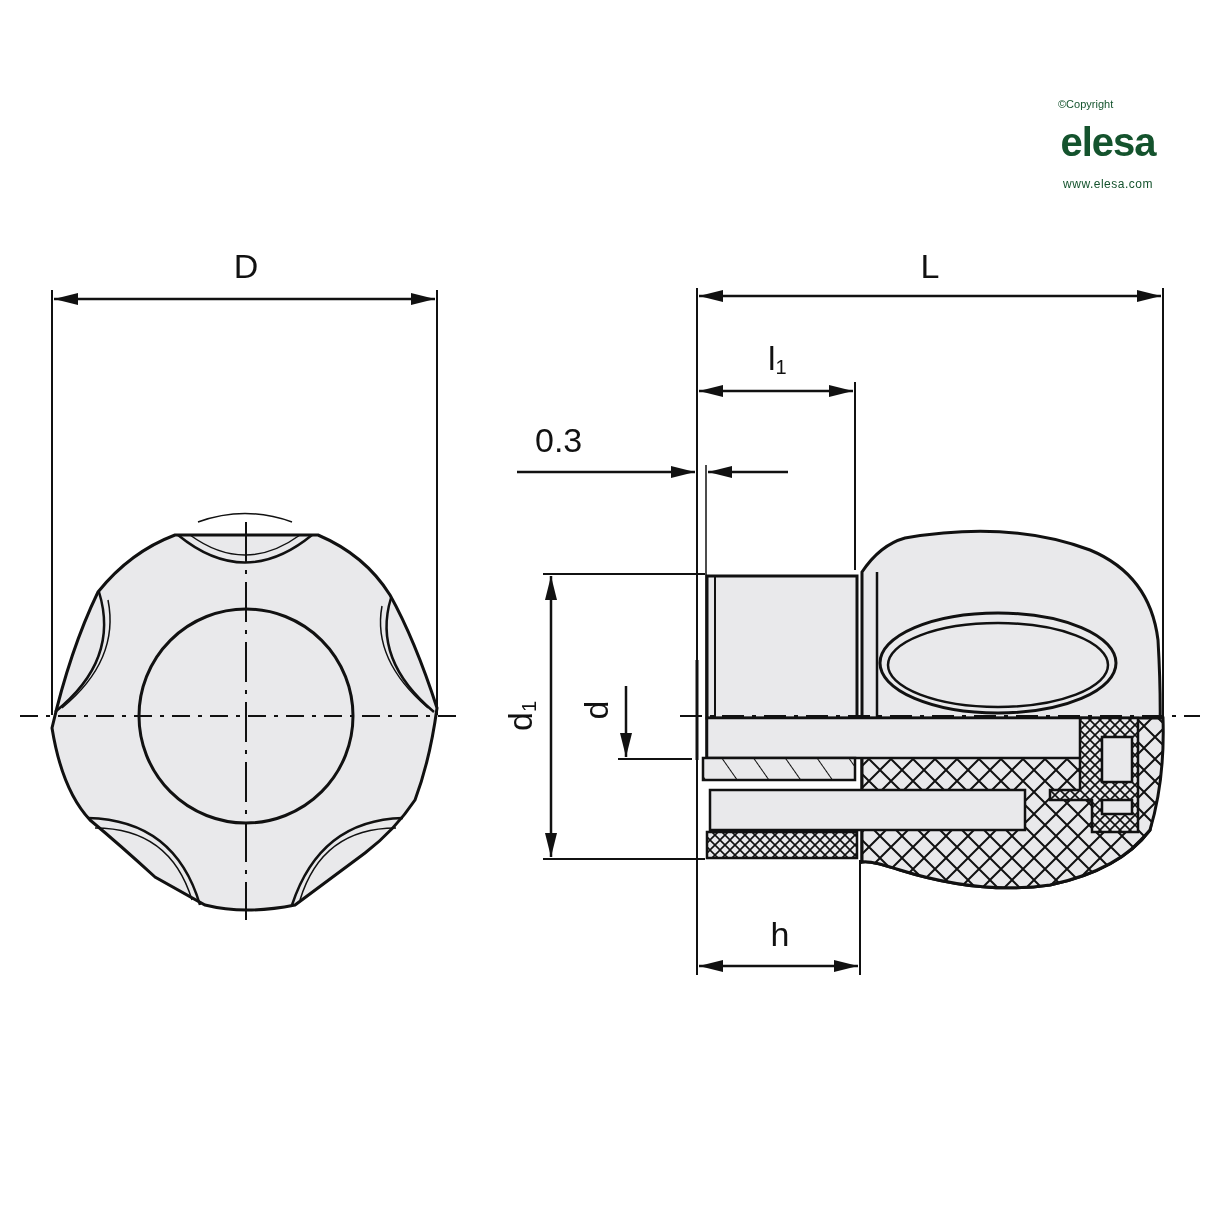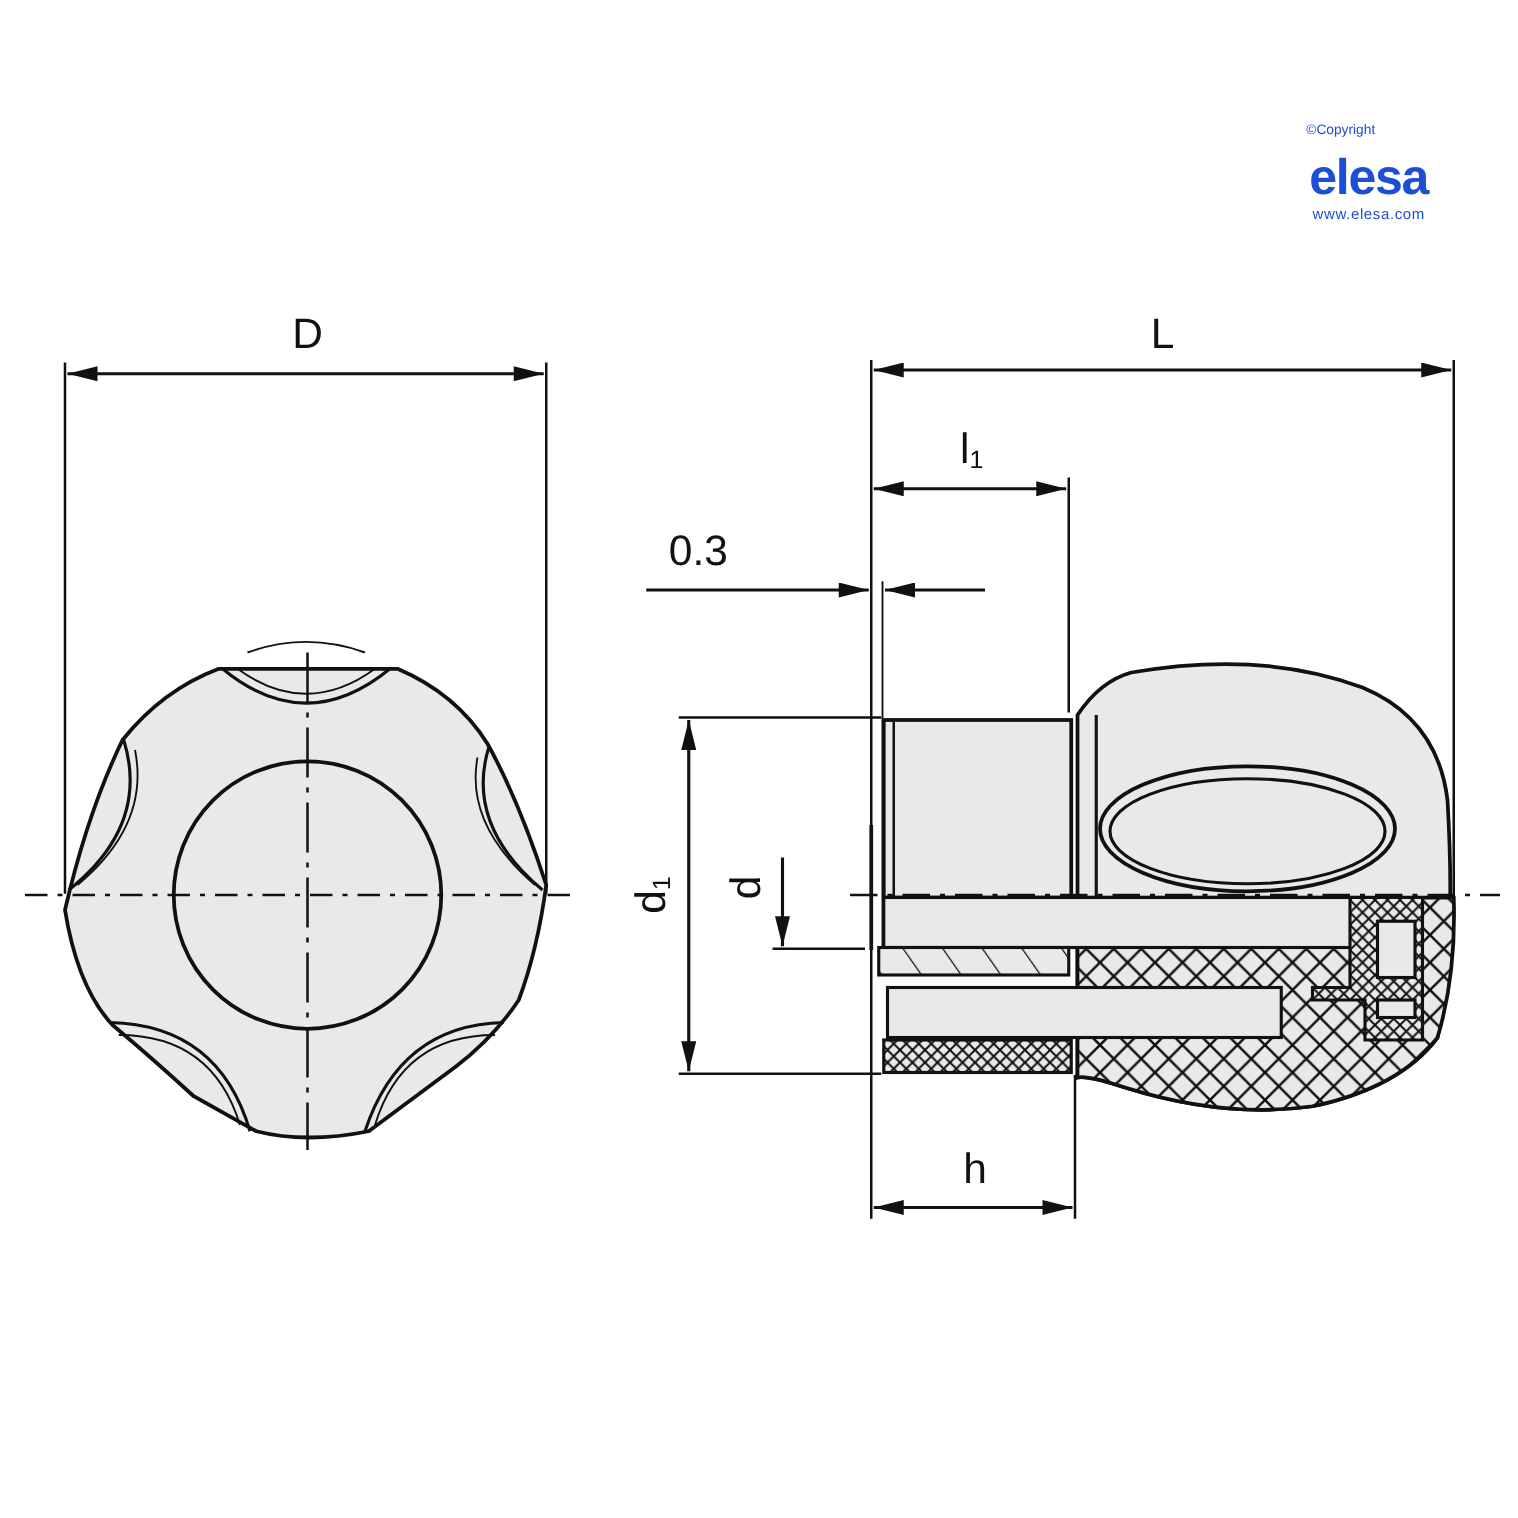--- a/index.html
+++ b/index.html
@@ -1,21 +1,21 @@
 <!DOCTYPE html>
 <html><head>
 <meta charset="utf-8">
 <style>
   html, body { margin: 0; padding: 0; background: #ffffff; }
   body { width: 1214px; height: 1214px; position: relative; overflow: hidden; font-family: "Liberation Sans", sans-serif; }
   #drawing { position: absolute; left: 0; top: 0; width: 1214px; height: 1214px; }
-  .watermark { position: absolute; right: 49px; top: 98px; width: 140px; text-align: center; color: #1d4ed8; }
+  .watermark { position: absolute; right: 36px; top: 98px; width: 140px; text-align: center; color: #14532d; }
   .wm-copy { font-size: 11px; text-align: left; padding-left: 20px; }
   .wm-brand { font-size: 40px; font-weight: bold; letter-spacing: -1px; line-height: 40px; margin-top: 12px; }
-  .wm-url { font-size: 12px; letter-spacing: 0.5px; margin-top: 2px; }
+  .wm-url { font-size: 12px; letter-spacing: 0.5px; margin-top: 15px; }
   .dim-label { font-family: "Liberation Sans", sans-serif; font-size: 34px; fill: #111; }
   .sub { font-size: 20px; }
 </style>
 </head>
 <body>
 
 <div class="watermark">
   <div class="wm-copy">©Copyright</div>
   <div class="wm-brand">elesa</div>
   <div class="wm-url">www.elesa.com</div>

